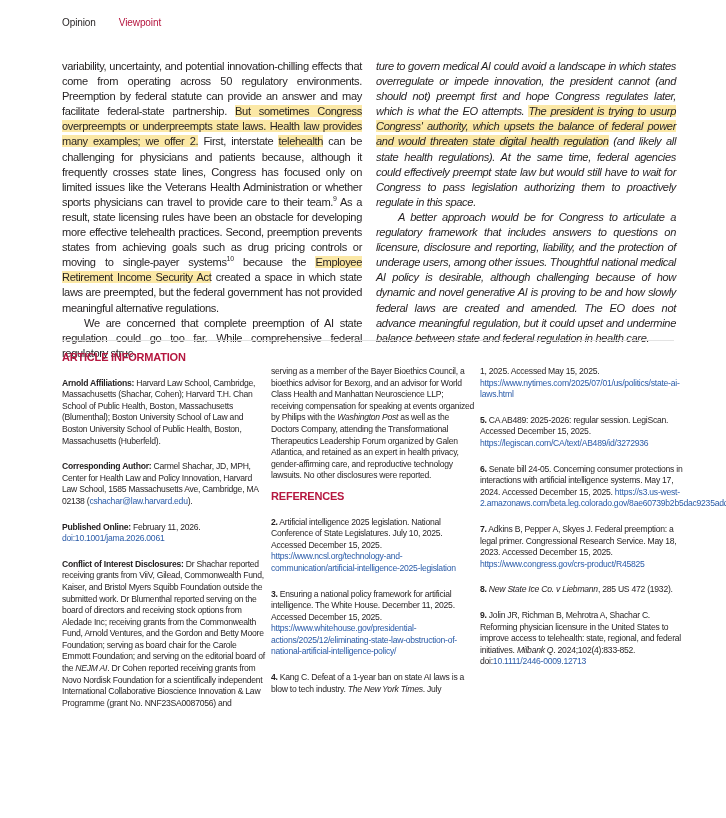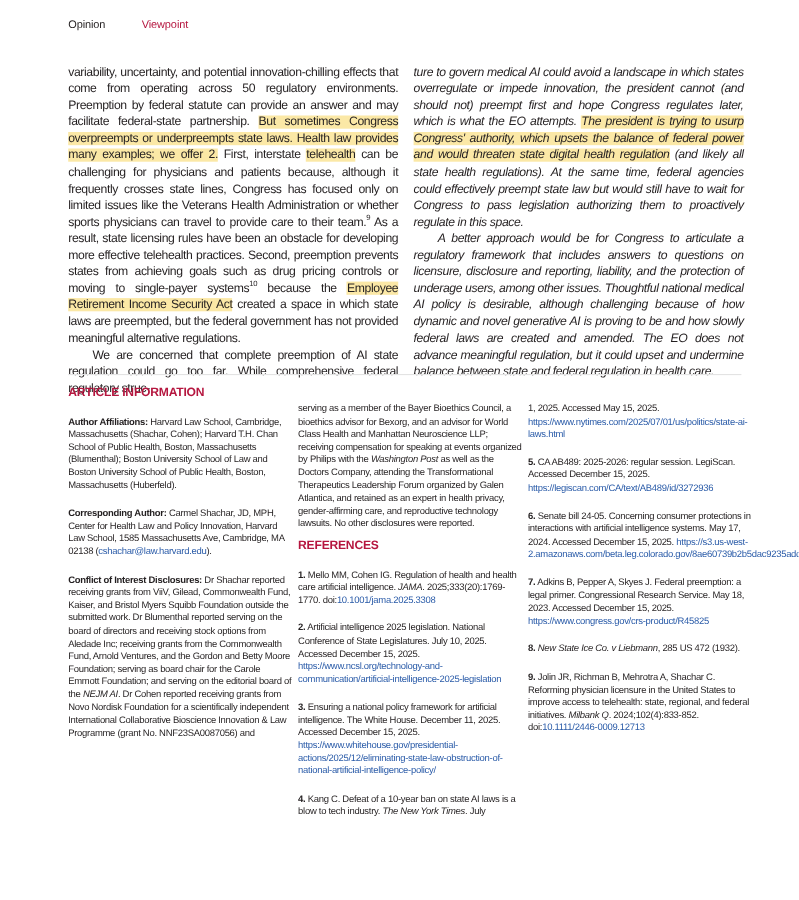--- a/index.html
+++ b/index.html
@@ -1,18 +1,18 @@
 <!DOCTYPE html>
 <html><head>
 <meta charset="utf-8">
 <style>
   html, body { margin: 0; padding: 0; background: #ffffff; }
   body { width: 726px; height: 818px; position: relative; overflow: hidden; font-family: "Liberation Sans", sans-serif; color: #231f20; }
   .header { position: absolute; left: 62px; top: 17px; font-size: 10px; letter-spacing: -0.1px; }
-  .header .section { color: #231f20; margin-right: 15px; }
+  .header .section { color: #231f20; margin-right: 5px; }
   .header .sub { color: #b5163f; margin-left: 18px; }
   .body-col { position: absolute; top: 59px; width: 300px; font-size: 11.1px; line-height: 15.1px; text-align: justify; letter-spacing: -0.35px; color: #231f20; }
   .body-col p { margin: 0; }
   .body-col p.indent { text-indent: 22px; }
   #col1 { left: 62px; }
   #col2 { left: 376px; font-style: italic; }
   .hl { background: #fbe8a6; }
   sup { font-size: 7px; line-height: 0; vertical-align: 5px; }
   .rule { position: absolute; left: 62px; top: 340px; width: 612px; height: 1px; background: #e3e3e3; }
   .small-col { position: absolute; top: 352px; width: 204px; font-size: 8.6px; line-height: 11.6px; letter-spacing: -0.25px; color: #231f20; }
@@ -40,33 +40,33 @@
 
 <div class="body-col" id="col2">
   <p><span>ture to govern medical AI could avoid a landscape in which states overregulate or impede innovation, the president cannot (and should not) preempt first and hope Congress regulates later, which is what the EO attempts. </span><span class="hl">The president is trying to usurp Congress' authority, which upsets the balance of federal power and would threaten state digital health regulation</span><span> (and likely all state health regulations). At the same time, federal agencies could effectively preempt state law but would still have to wait for Congress to pass legislation authorizing them to proactively regulate in this space.</span></p>
   <p class="indent">A better approach would be for Congress to articulate a regulatory framework that includes answers to questions on licensure, disclosure and reporting, liability, and the protection of underage users, among other issues. Thoughtful national medical AI policy is desirable, although challenging because of how dynamic and novel generative AI is proving to be and how slowly federal laws are created and amended. The EO does not advance meaningful regulation, but it could upset and undermine balance between state and federal regulation in health care.</p>
 </div>
 
 <div class="rule"></div>
 
 <div class="small-col" id="sc1">
   <h3>ARTICLE INFORMATION</h3>
-  <p><b>Author Affiliations:</b><span> Harvard Law School, Cambridge, Massachusetts (Shachar, Cohen); Harvard T.H. Chan School of Public Health, Boston, Massachusetts (Blumenthal); Boston University School of Law and Boston University School of Public Health, Boston, Massachusetts (Huberfeld).</span></p>
+  <p><b>Arnold Affiliations:</b><span> Harvard Law School, Cambridge, Massachusetts (Shachar, Cohen); Harvard T.H. Chan School of Public Health, Boston, Massachusetts (Blumenthal); Boston University School of Law and Boston University School of Public Health, Boston, Massachusetts (Huberfeld).</span></p>
   <p><b>Corresponding Author:</b><span> Carmel Shachar, JD, MPH, Center for Health Law and Policy Innovation, Harvard Law School, 1585 Massachusetts Ave, Cambridge, MA 02138 (</span><span class="link">cshachar@law.harvard.edu</span><span>).</span></p>
+  <p><b>Published Online:</b><span> February 11, 2026.</span><br><span class="link">doi:10.1001/jama.2026.0061</span></p>
   <p><b>Conflict of Interest Disclosures:</b><span> Dr Shachar reported receiving grants from ViiV, Gilead, Commonwealth Fund, Kaiser, and Bristol Myers Squibb Foundation outside the submitted work. Dr Blumenthal reported serving on the board of directors and receiving stock options from Aledade Inc; receiving grants from the Commonwealth Fund, Arnold Ventures, and the Gordon and Betty Moore Foundation; serving as board chair for the Carole Emmott Foundation; and serving on the editorial board of the </span><i>NEJM AI</i><span>. Dr Cohen reported receiving grants from Novo Nordisk Foundation for a scientifically independent International Collaborative Bioscience Innovation &amp; Law Programme (grant No. NNF23SA0087056) and</span></p>
 </div>
 
 <div class="small-col" id="sc2">
   <p><span>serving as a member of the Bayer Bioethics Council, a bioethics advisor for Bexorg, and an advisor for World Class Health and Manhattan Neuroscience LLP; receiving compensation for speaking at events organized by Philips with the </span><i>Washington Post</i><span> as well as the Doctors Company, attending the Transformational Therapeutics Leadership Forum organized by Galen Atlantica, and retained as an expert in health privacy, gender-affirming care, and reproductive technology lawsuits. No other disclosures were reported.</span></p>
   <h3 class="refs-h">REFERENCES</h3>
   <div id="refs-a">
-      <p><b>1.</b><span> Mello MM, Cohen IG. Regulation of health and health care artificial intelligence. </span><i>JAMA</i><span>. 2025;333(20):1769-1770. doi:</span><span class="link">10.1001/jama.2025.3308</span></p>
       <p><b>2.</b><span> Artificial intelligence 2025 legislation. National Conference of State Legislatures. July 10, 2025. Accessed December 15, 2025. </span><span class="link">https://www.ncsl.org/technology-and-communication/artificial-intelligence-2025-legislation</span></p>
       <p><b>3.</b><span> Ensuring a national policy framework for artificial intelligence. The White House. December 11, 2025. Accessed December 15, 2025. </span><span class="link">https://www.whitehouse.gov/presidential-actions/2025/12/eliminating-state-law-obstruction-of-national-artificial-intelligence-policy/</span></p>
-      <p><b>4.</b><span> Kang C. Defeat of a 10-year ban on state AI laws is a blow to tech industry. </span><i>The New York Times</i><span>. July</span></p>
+      <p><b>4.</b><span> Kang C. Defeat of a 1-year ban on state AI laws is a blow to tech industry. </span><i>The New York Times</i><span>. July</span></p>
     </div>
 </div>
 
 <div class="small-col" id="sc3">
   <p><span>1, 2025. Accessed May 15, 2025. </span><span class="link">https://www.nytimes.com/2025/07/01/us/politics/state-ai-laws.html</span></p>
   <div id="refs-b">
       <p><b>5.</b><span> CA AB489: 2025-2026: regular session. LegiScan. Accessed December 15, 2025. </span><span class="link">https://legiscan.com/CA/text/AB489/id/3272936</span></p>
       <p><b>6.</b><span> Senate bill 24-05. Concerning consumer protections in interactions with artificial intelligence systems. May 17, 2024. Accessed December 15, 2025. </span><span class="link">https://s3.us-west-2.amazonaws.com/beta.leg.colorado.gov/8ae60739b2b5dac9235add08baebc925</span></p>
       <p><b>7.</b><span> Adkins B, Pepper A, Skyes J. Federal preemption: a legal primer. Congressional Research Service. May 18, 2023. Accessed December 15, 2025. </span><span class="link">https://www.congress.gov/crs-product/R45825</span></p>
       <p><b>8.</b><span> </span><i>New State Ice Co. v Liebmann</i><span>, 285 US 472 (1932).</span></p>

